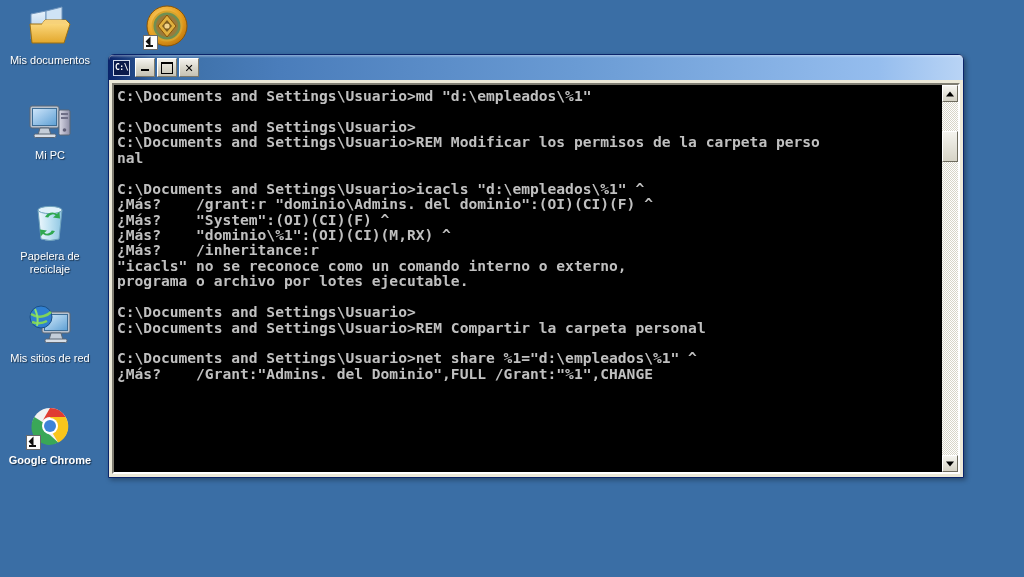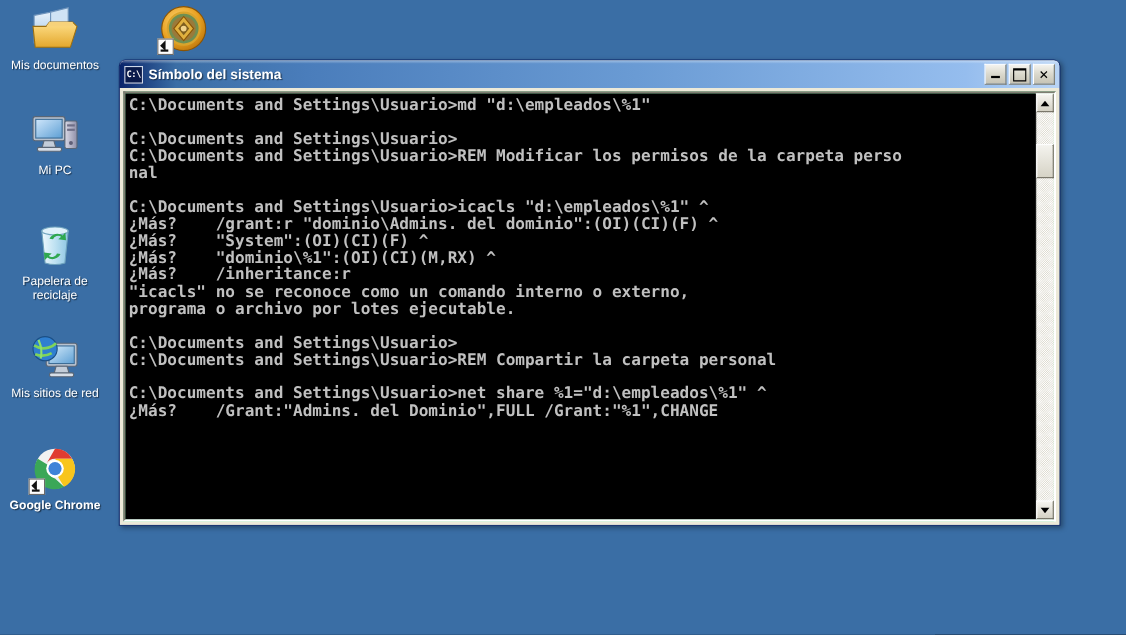--- a/index.html
+++ b/index.html
@@ -180,21 +180,21 @@
     padding: 3px;
     background: #ece9d8;
     display: flex;
     box-sizing: border-box;
   }
   #cmd-inner {
     flex: 1 1 auto;
     display: flex;
     border: 2px solid;
     border-color: #7f7d72 #ffffff #ffffff #7f7d72;
-    background: #86efac;
+    background: #ec4899;
     box-sizing: border-box;
     position: relative;
   }
   #console {
     flex: 1 1 auto;
     background: #000000;
     color: #c0c0c0;
     font-family: "DejaVu Sans Mono", "Liberation Mono", monospace;
     font-size: 14.6px;
     line-height: 15.45px;
@@ -379,21 +379,20 @@
       <circle cx="24" cy="24" r="2.6" fill="#f0d28a"></circle>
     </svg><span class="shortcut-arrow"></span></span>
         <span class="label"></span>
       </div>
     </div>
 
   <div id="cmd-window">
 
     <div id="titlebar">
       <div class="title-icon">C:\</div>
-      <div id="title-text">Símbolo del sistema</div>
       <div class="caption-buttons">
         <div class="cbtn min">
             <span class="mark"></span>
           </div>
         <div class="cbtn max">
             <span class="mark"></span>
           </div>
         <div class="cbtn close">
             <span class="mark">✕</span>
           </div>

